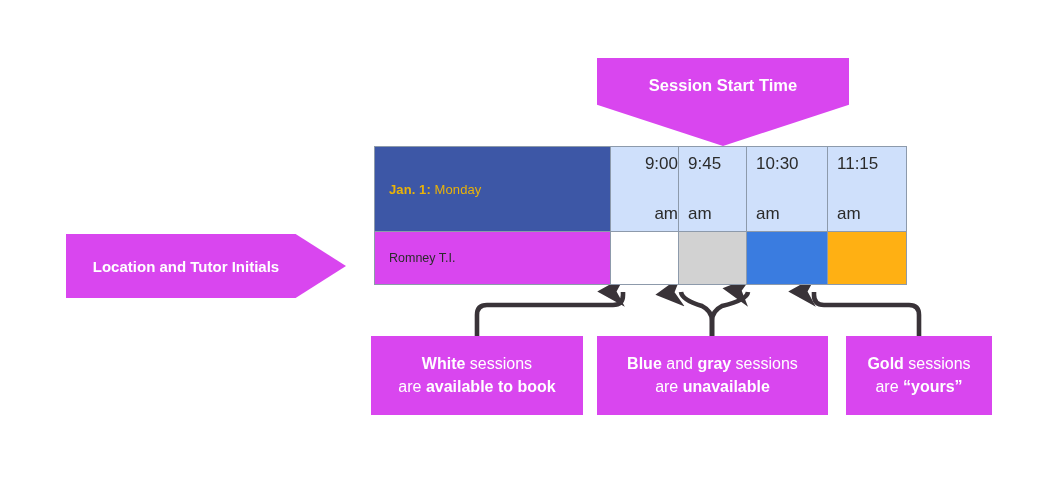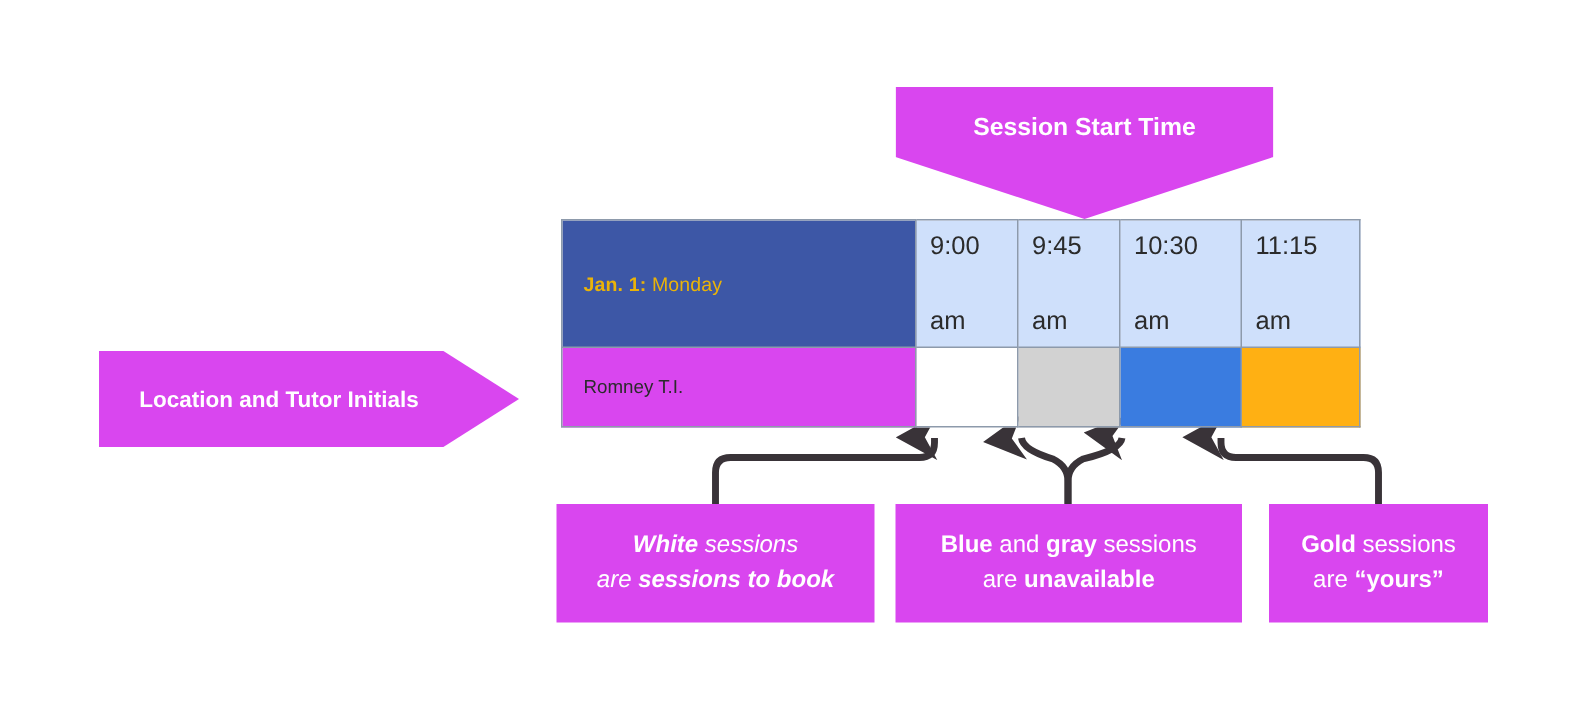--- a/index.html
+++ b/index.html
@@ -76,21 +76,21 @@
   }
   .slot {
     height: 52px;
   }
   .slot-white { background: #ffffff; }
   .slot-gray  { background: #d2d2d2; }
   .slot-blue  { background: #3a7ce0; }
   .slot-gold  { background: #ffb013; }
 
   
-  .col-t1 { width: 58px; }
+  .col-t1 { width: 58px; text-align: right; }
   .col-t2 { width: 58px; }
   .col-t3 { width: 71px; }
   .col-t4 { width: 69px; }
 
   
   .callout {
     position: absolute;
     background: #d946ef;
     color: #ffffff;
     display: flex;
@@ -126,21 +126,20 @@
   .callout-bottom {
     font-size: 16px;
     line-height: 1.38;
     padding: 0 12px;
   }
   #callout-white {
     left: 371px;
     top: 336px;
     width: 212px;
     height: 79px;
-    font-style: italic;
   }
   #callout-blue {
     left: 597px;
     top: 336px;
     width: 231px;
     height: 79px;
     align-items: center;
   }
   #callout-gold {
     left: 846px;
@@ -210,21 +209,21 @@
         <td class="slot slot-gray" style="background: rgb(210, 210, 210);"></td>
         <td class="slot slot-blue" style="background: rgb(58, 124, 224);"></td>
         <td class="slot slot-gold" style="background: rgb(255, 176, 19);"></td>
       </tr>
     </tbody>
   </table>
 
   <div class="callout callout-bottom" id="callout-white">
     <span>
       <b>White</b><span> sessions</span><br>
-      <span>are </span><b>sessions to book</b>
+      <span>are </span><b>available to book</b>
     </span>
   </div>
 
   <div class="callout callout-bottom" id="callout-blue">
     <span>
       <b>Blue</b><span> and </span><b>gray</b><span> sessions</span><br>
       <span>are </span><b>unavailable</b>
     </span>
   </div>
 

